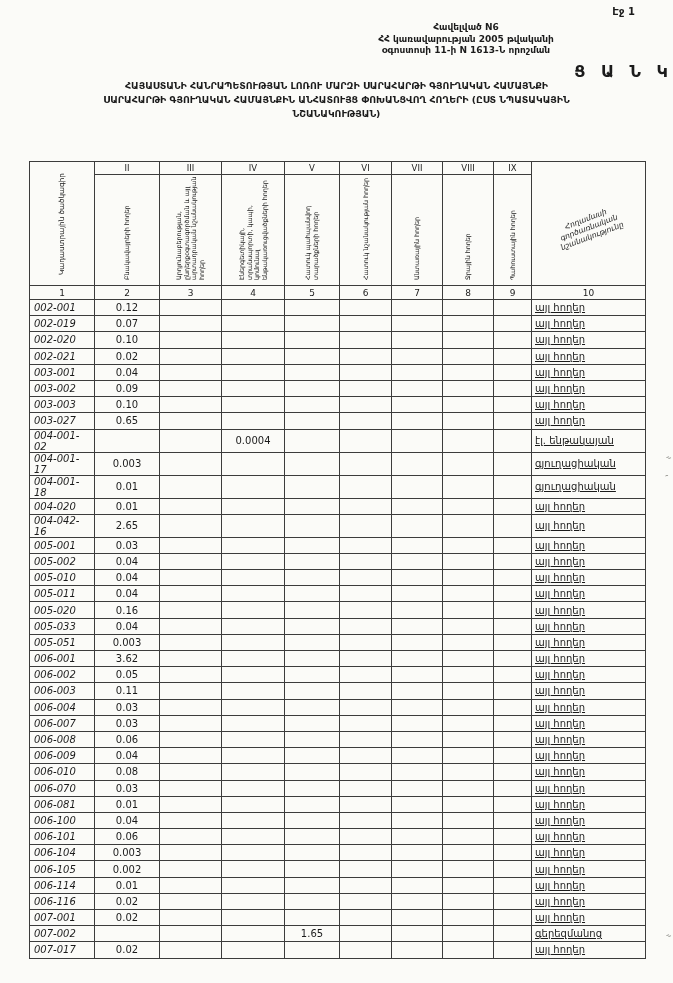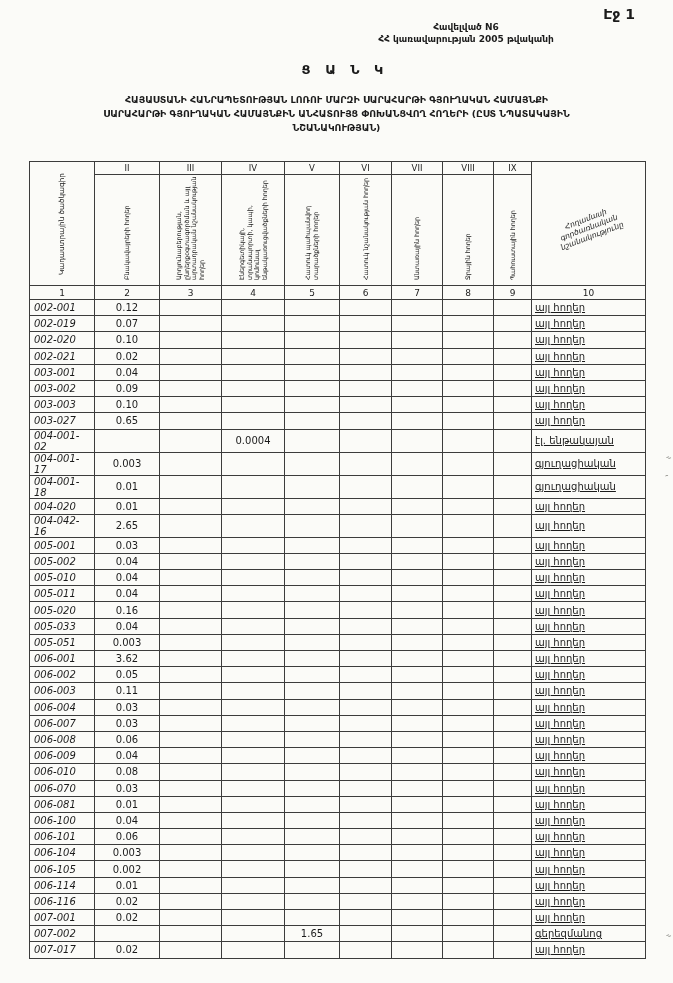--- a/index.html
+++ b/index.html
@@ -7,33 +7,33 @@
     position:relative;
     width:673px; height:983px;
     margin:0 auto;
     background:#fbfbf8;
     font-family:"DejaVu Sans", sans-serif;
     color:#1b1b1b;
     overflow:hidden;
   }
   .page-num {
     position:absolute; top:6px; right:38px;
-    font-size:14px; font-weight:bold;
+    font-size:10px; font-weight:bold;
   }
   .annex {
     position:absolute; top:22px; right:42px; width:330px;
     text-align:center; font-size:9px; font-weight:bold; line-height:1.3;
   }
   .heading {
     position:absolute; top:62px; left:17px; right:0;
-    text-align:center; font-size:13px; font-weight:bold; letter-spacing:5px;
+    text-align:right; font-size:16px; font-weight:bold; letter-spacing:5px;
   }
   .title-lines {
     position:absolute; top:79px; left:14px; right:14px;
-    text-align:center; font-size:9.4px; font-weight:bold; line-height:1.5;margin-top:14px;
+    text-align:center; font-size:9.4px; font-weight:bold; line-height:1.5;
   }
   table.grid {
     position:absolute; top:161px; left:29px;
     border-collapse:collapse; table-layout:fixed; width:616px;
   }
   .grid th, .grid td {
     border:1px solid #3c3c3c;
     padding:0 2px;
     overflow:hidden;
     font-weight:normal;
@@ -74,20 +74,21 @@
 </head>
 <body>
 
 <div class="page">
 
   <div class="page-num">Էջ 1</div>
 
   <div class="annex">
     <div>Հավելված N6</div>
     <div>ՀՀ կառավարության 2005 թվականի</div>
+    <div>օգոստոսի 11-ի N 1613-Ն որոշման</div>
   </div>
 
   <div class="heading">Ց Ա Ն Կ</div>
 
   <div class="title-lines">
     <div>ՀԱՅԱՍՏԱՆԻ ՀԱՆՐԱՊԵՏՈՒԹՅԱՆ ԼՈՌՈՒ ՄԱՐԶԻ ՍԱՐԱՀԱՐԹԻ ԳՅՈՒՂԱԿԱՆ ՀԱՄԱՅՆՔԻ</div>
     <div>ՍԱՐԱՀԱՐԹԻ ԳՅՈՒՂԱԿԱՆ ՀԱՄԱՅՆՔԻՆ ԱՆՀԱՏՈՒՅՑ ՓՈԽԱՆՑՎՈՂ ՀՈՂԵՐԻ (ԸՍՏ ՆՊԱՏԱԿԱՅԻՆ</div>
     <div>ՆՇԱՆԱԿՈՒԹՅԱՆ)</div>
   </div>
 

